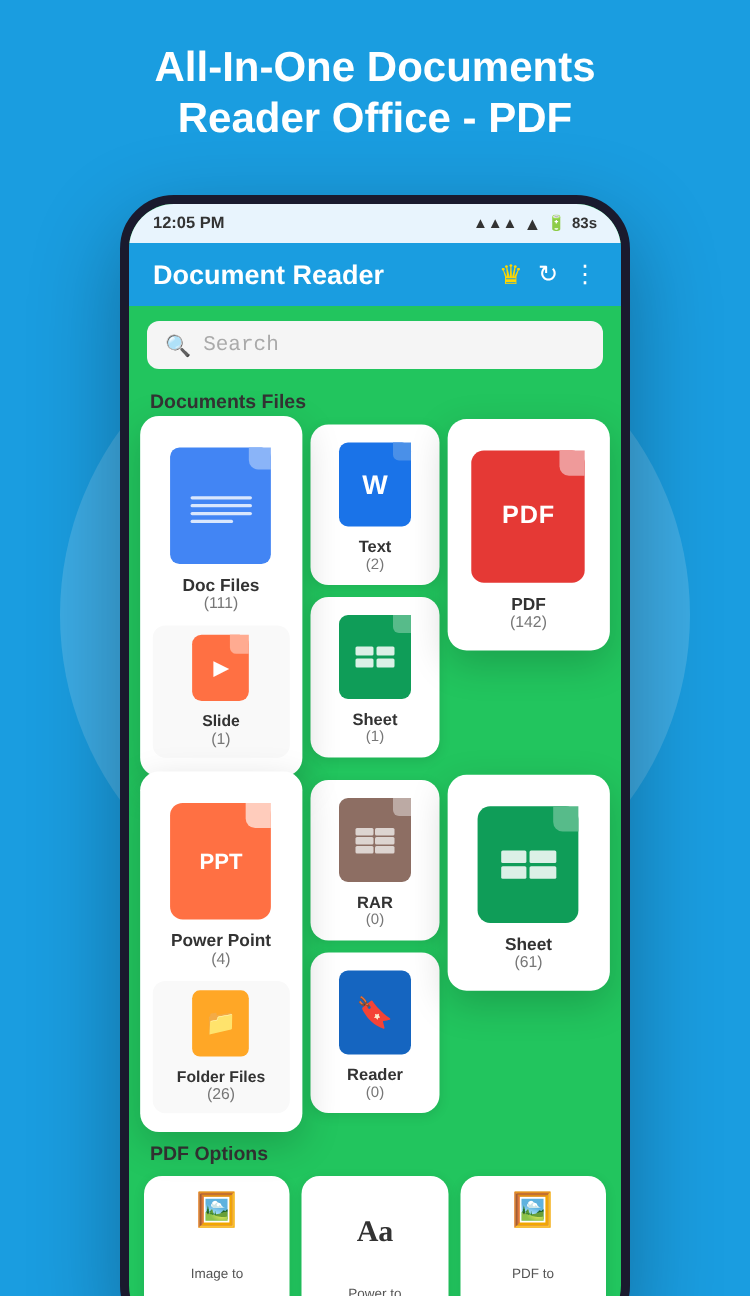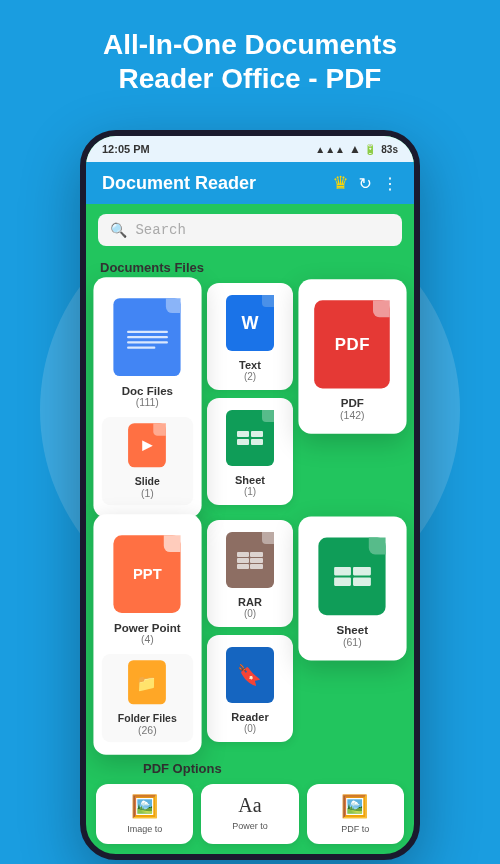--- a/index.html
+++ b/index.html
@@ -418,21 +418,20 @@
       color: #777;
       text-align: center;
     }
 
     
     .pdf-options-section {
       padding: 6px 14px 4px;
       font-size: 13px;
       font-weight: 700;
       color: #333;
-      margin-left: 43px;
     }
     .pdf-options-row {
       display: flex;
       gap: 8px;
       padding: 4px 10px 10px;
       justify-content: space-around;
     }
     .pdf-option-card {
       background: white;
       border-radius: 12px;
@@ -445,20 +444,21 @@
       cursor: pointer;
     }
     .pdf-opt-icon {
       font-size: 22px;
       margin-bottom: 4px;
     }
     .pdf-opt-label {
       font-size: 9px;
       color: #555;
       text-align: right;
+      margin-top: 20px;
     }
 
     
     .elevated {
       transform: scale(1.05);
       z-index: 5;
       box-shadow: 0 8px 24px rgba(0,0,0,0.18);
     }
   </style>
 </head>
@@ -633,21 +633,21 @@
     </div>
 
     <div class="pdf-options-section">PDF Options</div>
 
     <div class="pdf-options-row">
       <div class="pdf-option-card">
         <span class="pdf-opt-icon">🖼️</span>
         <span class="pdf-opt-label">Image to</span>
       </div>
       <div class="pdf-option-card">
-        <span class="pdf-opt-icon" style="font-family:serif;font-size:20px;font-weight:400;color:#333;">Aa</span>
+        <span class="pdf-opt-icon" style="font-family:serif;font-size:20px;font-weight:700;color:#333;margin-top:16px;">Aa</span>
         <span class="pdf-opt-label">Power to</span>
       </div>
       <div class="pdf-option-card">
         <span class="pdf-opt-icon">🖼️</span>
         <span class="pdf-opt-label">PDF to</span>
       </div>
     </div>
 
   </div>
 </div>

